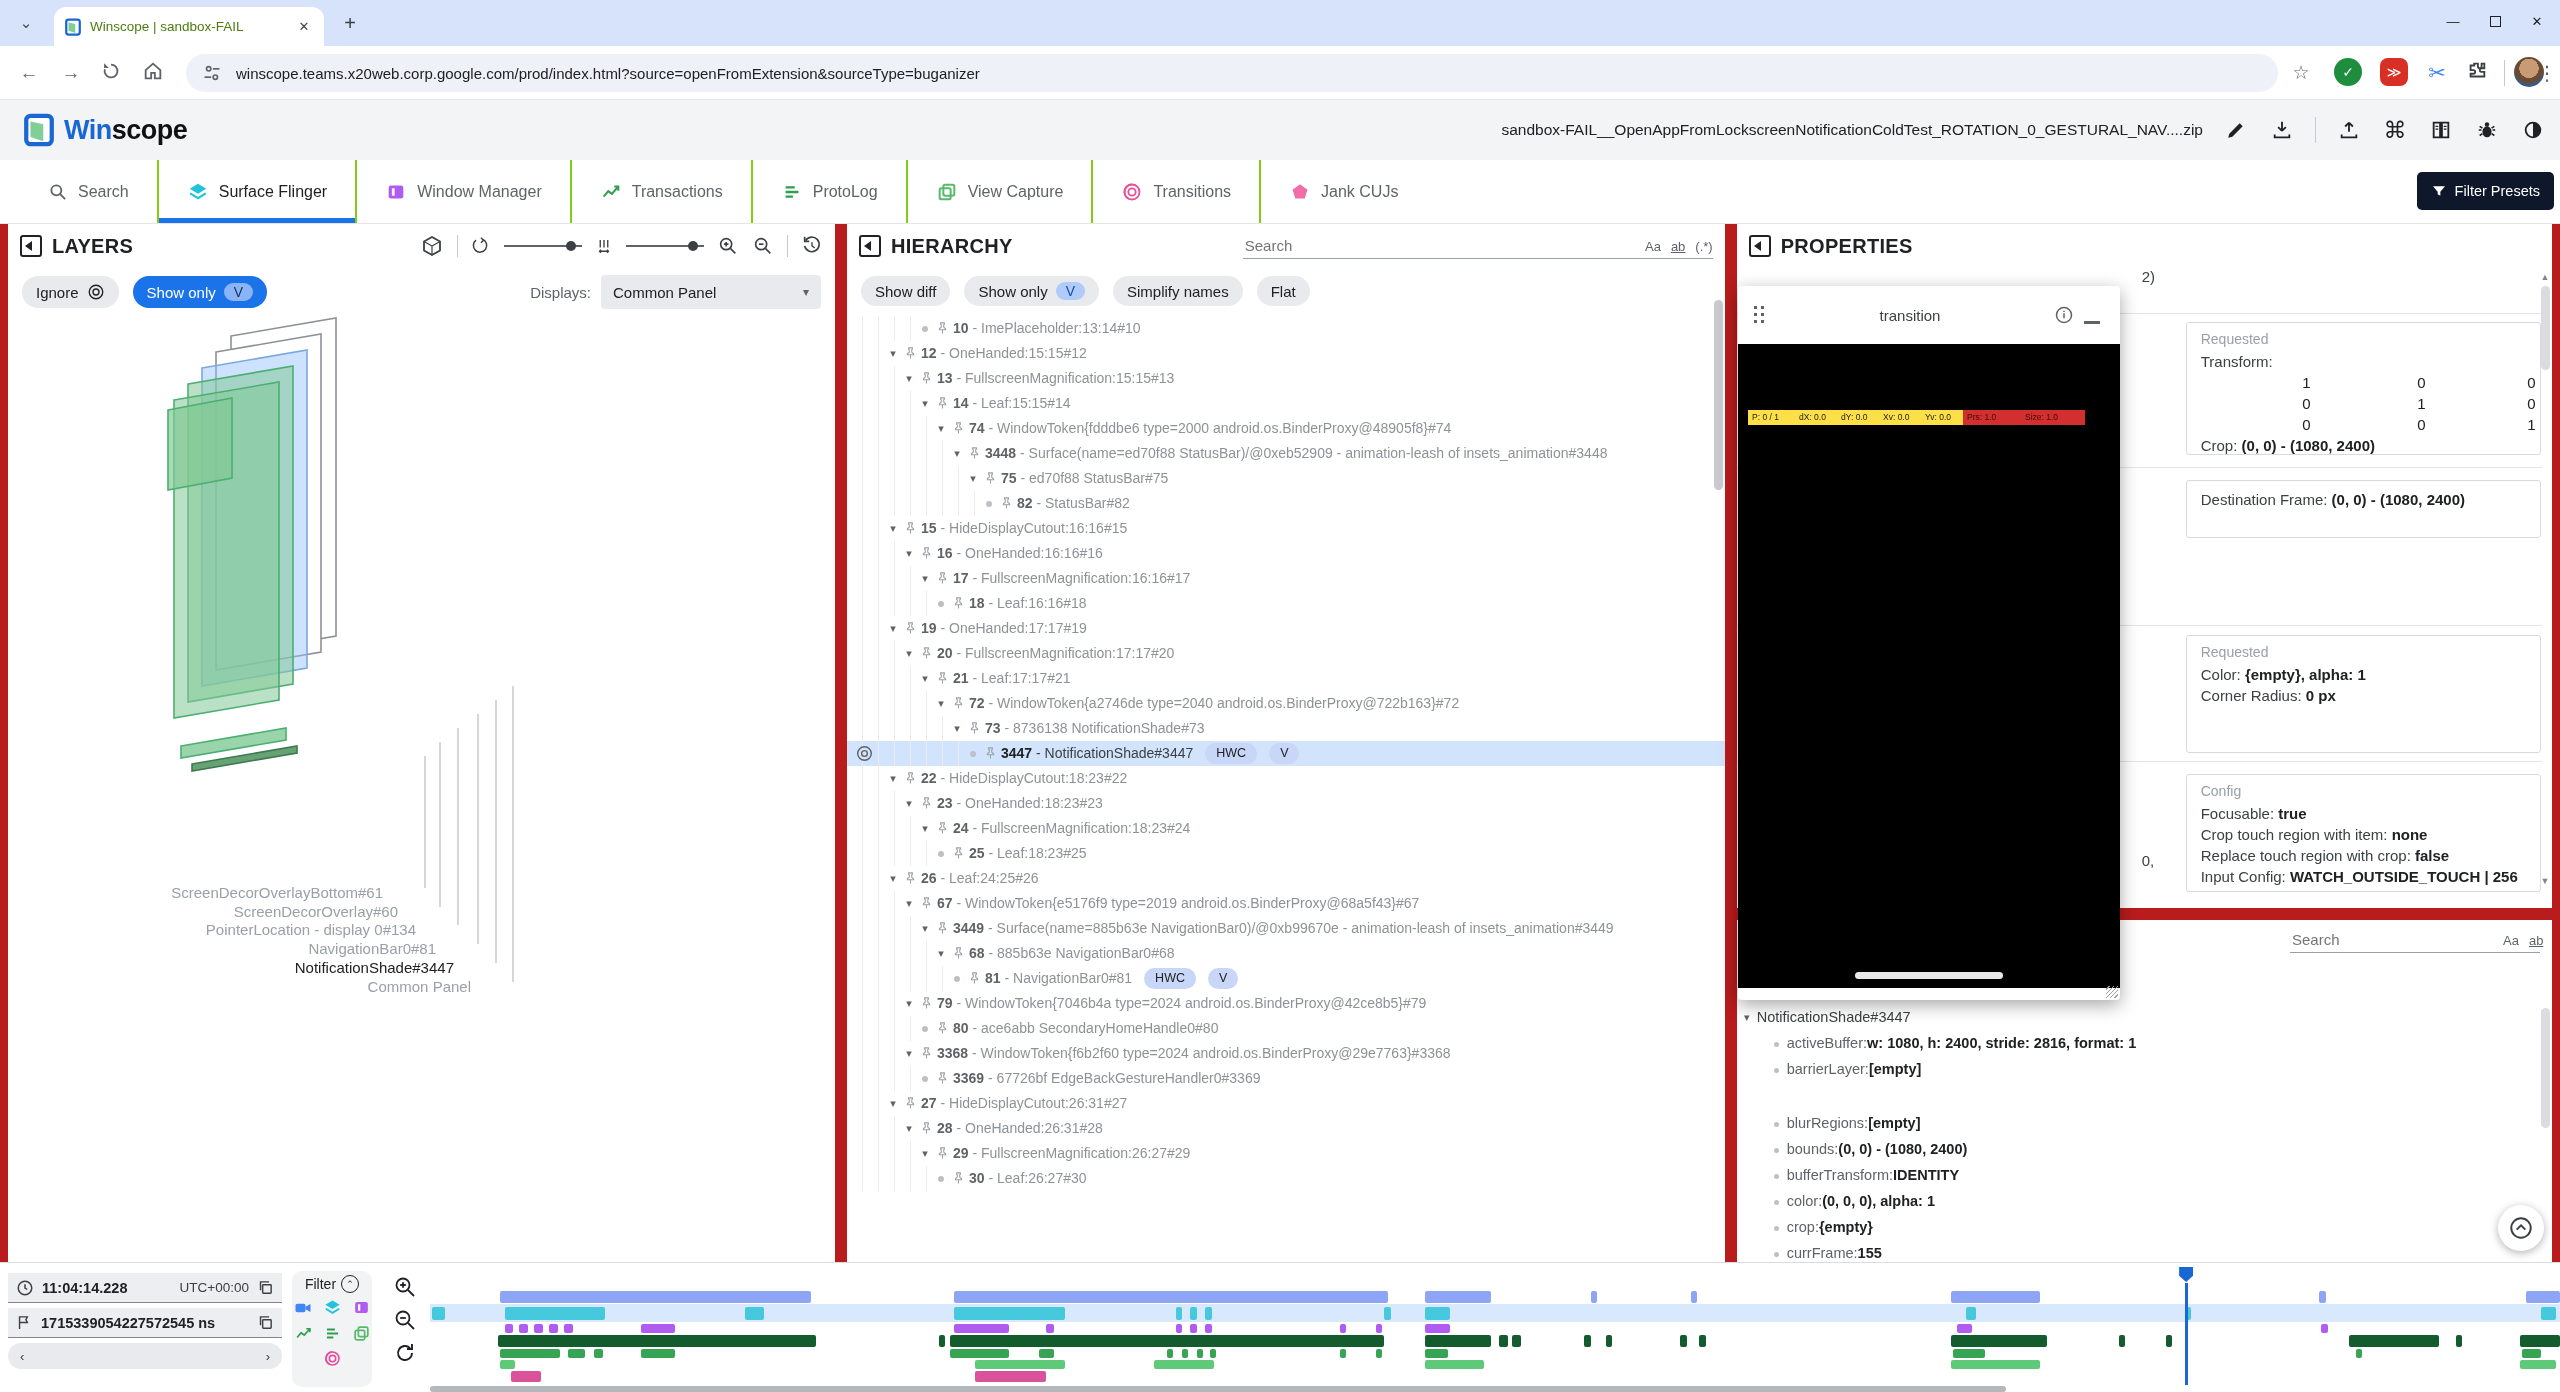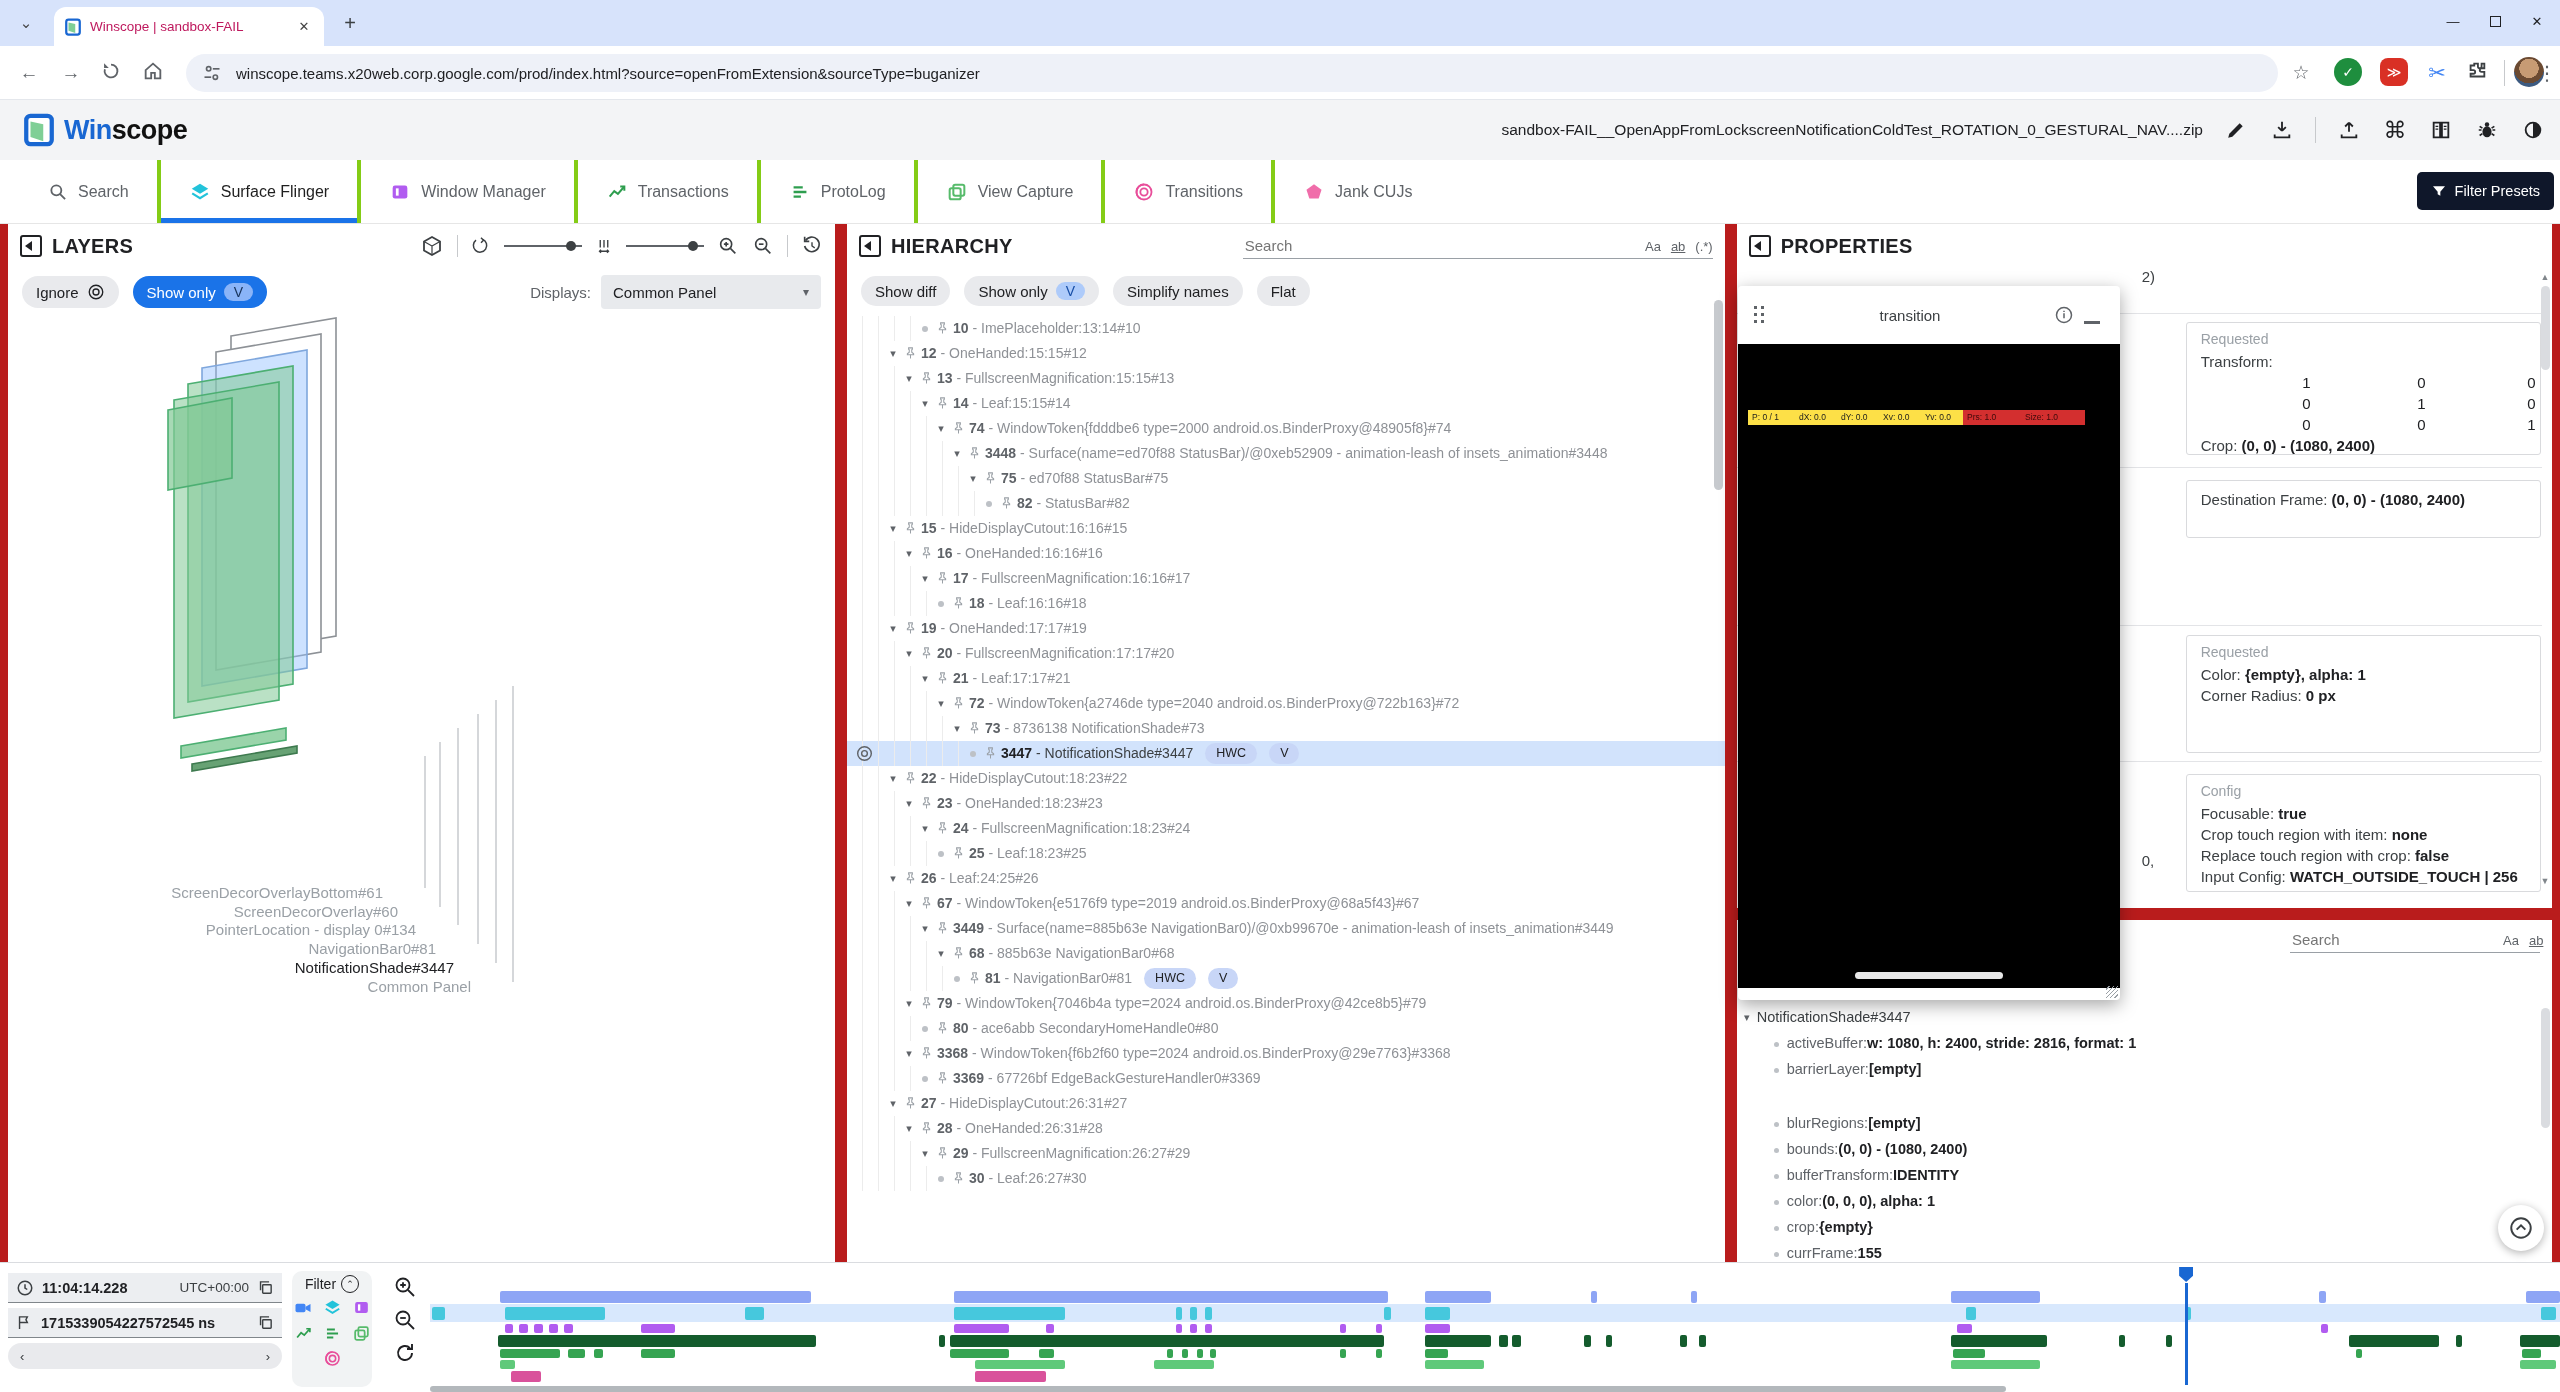--- a/index.html
+++ b/index.html
@@ -4,21 +4,21 @@
 <style>
   * { box-sizing: border-box; margin: 0; padding: 0; }
   html,body { width:2560px; height:1392px; overflow:hidden; }
   body { font-family:"Liberation Sans", sans-serif; background:#fff; position:relative; color:#202124; }
   .page { position:absolute; inset:0; }
 
   
   .tabstrip { position:absolute; left:0; top:0; width:2560px; height:46px; background:#d7e3fb; }
   .tab-chev { position:absolute; left:12px; top:9px; width:28px; height:28px; color:#444; font-size:15px; text-align:center; line-height:28px; }
   .tab { position:absolute; left:54px; top:7px; width:270px; height:39px; background:#fff; border-radius:12px 12px 0 0; display:flex; align-items:center; padding:0 10px; }
-  .tab-title { flex:1; font-size:13.5px; color:#be185d; white-space:nowrap; overflow:hidden; margin-left:8px; }
+  .tab-title { flex:1; font-size:13.5px; color:#4d7c0f; white-space:nowrap; overflow:hidden; margin-left:8px; }
   .tab-close { width:20px; height:20px; font-size:13px; color:#444; text-align:center; line-height:20px; border-radius:50%; }
   .newtab { position:absolute; left:336px; top:10px; width:28px; height:28px; font-size:20px; color:#3c4043; text-align:center; line-height:26px; }
   .winctl { position:absolute; right:6px; top:6px; display:flex; gap:8px; }
   .winctl span { width:34px; height:30px; display:flex; align-items:center; justify-content:center; color:#202124; font-size:13px; }
   .wc-square { width:11px; height:11px; border:1.6px solid #202124; display:inline-block; }
 
   .toolbar { position:absolute; left:0; top:46px; width:2560px; height:54px; background:#fff; border-bottom:1px solid #e4e7ec; }
   .tb-ic { position:absolute; top:14px; width:26px; height:26px; color:#5f6368; font-size:19px; text-align:center; line-height:26px; }
   .urlpill { position:absolute; left:186px; top:8px; width:2092px; height:38px; background:#eef1f8; border-radius:19px; display:flex; align-items:center; padding:0 16px; }
   .url { font-size:15px; color:#202124; margin-left:14px; white-space:nowrap; overflow:hidden; }
@@ -30,21 +30,21 @@
   .logo { position:absolute; left:22px; top:13px; display:flex; align-items:center; gap:8px; }
   .logo-txt { font-size:27px; font-weight:bold; letter-spacing:-0.5px; }
   .logo-win { color:#1967d2; } .logo-scope { color:#111; }
   .hdr-right { position:absolute; right:14px; top:0; height:60px; display:flex; align-items:center; gap:20px; }
   .trace-file { font-size:15.5px; color:#202124; max-width:900px; white-space:nowrap; overflow:hidden; }
   .hic { width:26px; height:26px; color:#202124; display:flex; align-items:center; justify-content:center; font-size:20px; }
   .vsep { width:1px; height:26px; background:#c7c9cc; }
 
   
   .navrow { position:absolute; left:0; top:160px; width:2560px; height:64px; background:#fff; border-bottom:1px solid #e6e6e6; display:flex; align-items:stretch; padding-left:20px; }
-  .navtab { position:relative; display:flex; align-items:center; gap:10px; padding:0 28px; font-size:16px; color:#5f6368; border-left:4px solid #84cc16; }
+  .navtab { position:relative; display:flex; align-items:center; gap:10px; padding:0 28px; font-size:16px; color:#5f6368; border-left:2px solid #84cc16; }
   .navtab:first-child { border-left:none; }
   .navtab:last-child { border-right:1px solid #ececec; }
   .navtab.active { color:#1f1f1f; }
   .navtab.active::after { content:""; position:absolute; left:0; right:0; bottom:0; height:5px; background:#1a73e8; }
   .filter-presets { position:absolute; right:6px; top:12px; height:38px; background:#0f172a; color:#fff; border:none; border-radius:5px; font-size:14.5px; padding:0 14px; display:flex; align-items:center; gap:8px; font-family:inherit; }
 
   
   .content { position:absolute; left:0; top:224px; width:2560px; height:1038px; background:#b91c1c; display:flex; gap:12px; padding:0 8px; }
   .panel { background:#fff; position:relative; overflow:hidden; }
   .panel-hdr { height:44px; display:flex; align-items:center; padding:0 12px; gap:10px; }

